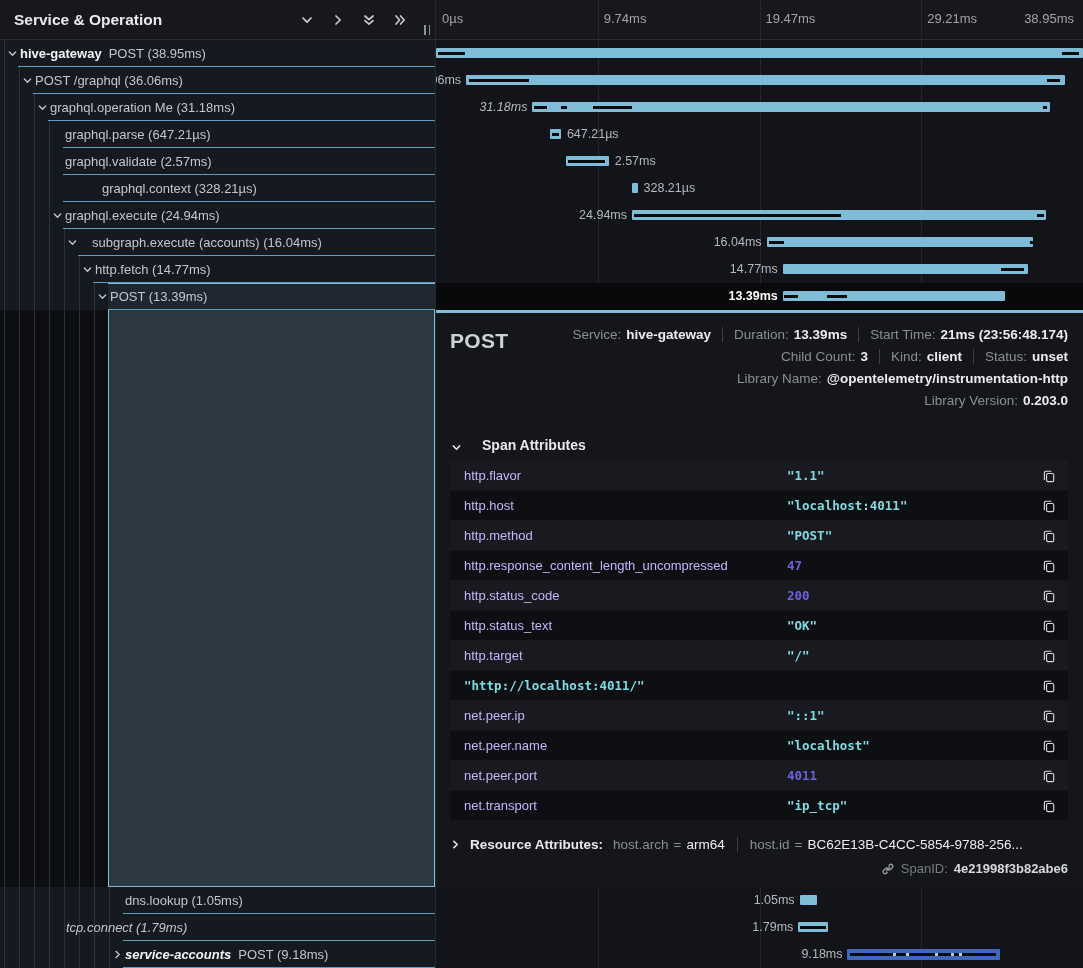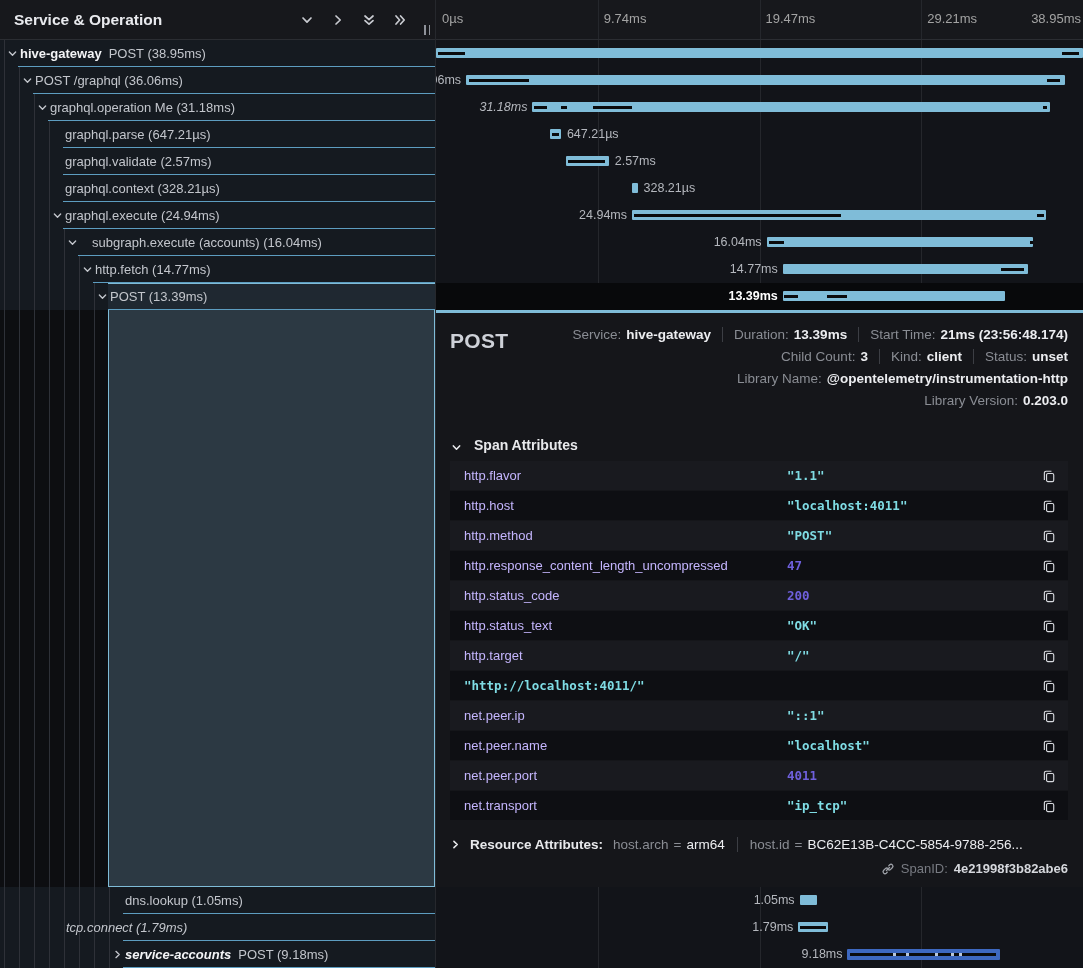--- a/index.html
+++ b/index.html
@@ -63,21 +63,21 @@
   .tl-row.selected .tl-label { color:#ffffff; font-weight:bold; }
   
   .detail { flex:0 0 577px; background:#15161a; border-top:3px solid #7fbcd8; padding:10px 15px 8px 14px; display:flex; flex-direction:column; overflow:hidden; }
   .detail-head { display:flex; }
   .detail-title { font-size:21px; color:#ced1d8; font-weight:bold; letter-spacing:.3px; padding-top:6px; }
   .meta { flex:1; display:flex; flex-direction:column; }
   .meta-line { display:flex; justify-content:flex-end; align-items:center; height:22px; font-size:13.5px; }
   .meta-line .k { color:#8a8d94; margin-right:5px; white-space:pre; }
   .meta-line .v { color:#ecedf0; font-weight:bold; white-space:pre; }
   .meta-div { width:1px; height:15px; background:#3c3e44; margin:0 11px; }
-  .sect-head { display:flex; align-items:flex-end; gap:12px; margin:26px 0 8px 1px; }
+  .sect-head { display:flex; align-items:flex-end; gap:20px; margin:26px 0 8px 1px; }
   .sect-head .st { font-size:14px; font-weight:bold; color:#e8e9ec; }
   .attr-table { }
   .attr-row { height:29px; margin-bottom:1px; display:flex; align-items:center; padding:0 12px 0 14px; }
   .attr-row.odd { background:#191a1f; }
   .attr-row.even { background:#0e0f13; }
   .attr-key { flex:0 0 323px; font-size:13px; color:#c4b5fd; overflow:hidden; white-space:nowrap; }
   .attr-val { flex:1; font-family:"DejaVu Sans Mono", monospace; font-size:12.5px; font-weight:bold; white-space:nowrap; overflow:hidden; }
   .attr-val.string { color:#7fdce4; }
   .attr-val.number { color:#6f60dd; }
   .copy-btn { flex:0 0 auto; cursor:pointer; display:flex; align-items:center; }
@@ -144,21 +144,21 @@
         </div>
         <div class="tree-row" style="background-size: 50px 100%;">
           <span class="txt" style="margin-left: 65px;"><span class="lbl">graphql.parse (647.21µs)</span></span>
           <div class="rowborder" style="left: 63px;"></div>
         </div>
         <div class="tree-row" style="background-size: 50px 100%;">
           <span class="txt" style="margin-left: 65px;"><span class="lbl">graphql.validate (2.57ms)</span></span>
           <div class="rowborder" style="left: 63px;"></div>
         </div>
         <div class="tree-row" style="background-size: 50px 100%;">
-          <span class="txt" style="margin-left: 65px;"><span class="lbl">graphql.context (328.21µs)</span></span>
+          <span class="txt" style="margin-left: 102px;"><span class="lbl">graphql.context (328.21µs)</span></span>
           <div class="rowborder" style="left: 63px;"></div>
         </div>
         <div class="tree-row" style="background-size: 50px 100%;">
           <svg width="11" height="11" viewBox="0 0 14 14" fill="none" stroke="#c3c6cc" stroke-width="1.7" stroke-linecap="round" stroke-linejoin="round" class="chev" style="left: 52px;">
             <polyline points="3,5 7,9.2 11,5"></polyline>
           </svg>
           <span class="txt" style="margin-left: 65px;"><span class="lbl">graphql.execute (24.94ms)</span></span>
           <div class="rowborder" style="left: 63px;"></div>
         </div>
         <div class="tree-row" style="background-size: 65px 100%;">
@@ -206,21 +206,21 @@
         </div>
       </div>
   </div>
 
   <div class="right-col">
     <div class="ruler" id="ruler">
         <span class="tick-label" style="left: calc(0% + 6px);">0µs</span>
         <span class="tick-label" style="left: calc(25% + 6px);">9.74ms</span>
         <span class="tick-label" style="left: calc(50% + 6px);">19.47ms</span>
         <span class="tick-label" style="left: calc(75% + 6px);">29.21ms</span>
-        <span class="tick-label" style="right: 2px; text-align: center;">38.95ms</span>
+        <span class="tick-label" style="right: 9px; text-align: center;">38.95ms</span>
         <div class="gridline" style="left: 25%;"></div>
         <div class="gridline" style="left: 50%;"></div>
         <div class="gridline" style="left: 75%;"></div>
       </div>
     <div class="tl-rows" id="tl-rows">
         <div class="gridline" style="left: 25%;"></div>
         <div class="gridline" style="left: 50%;"></div>
         <div class="gridline" style="left: 75%;"></div>
         <div class="tl-row">
           <div class="tl-bar" style="left: 0%; width: 100%;">

